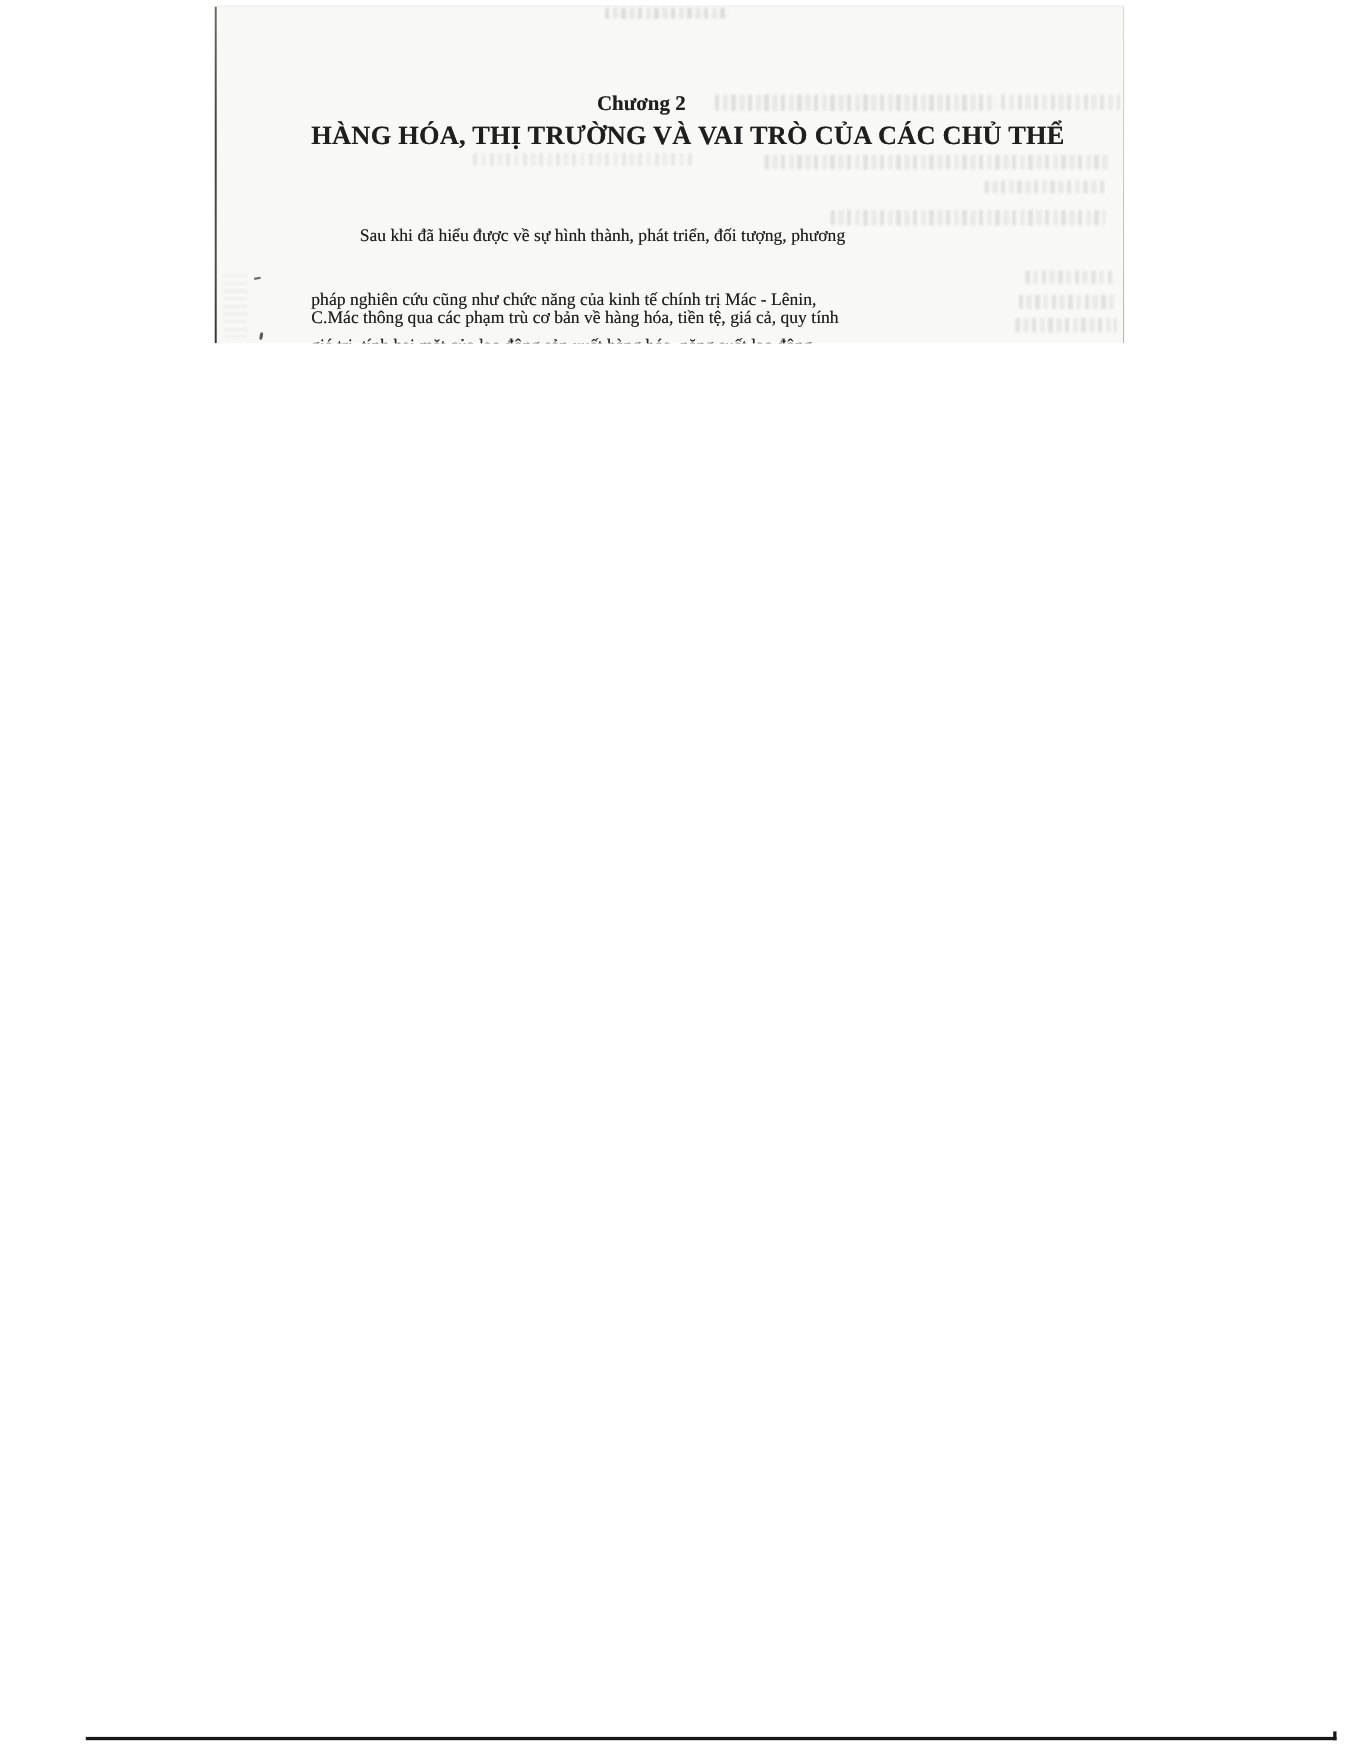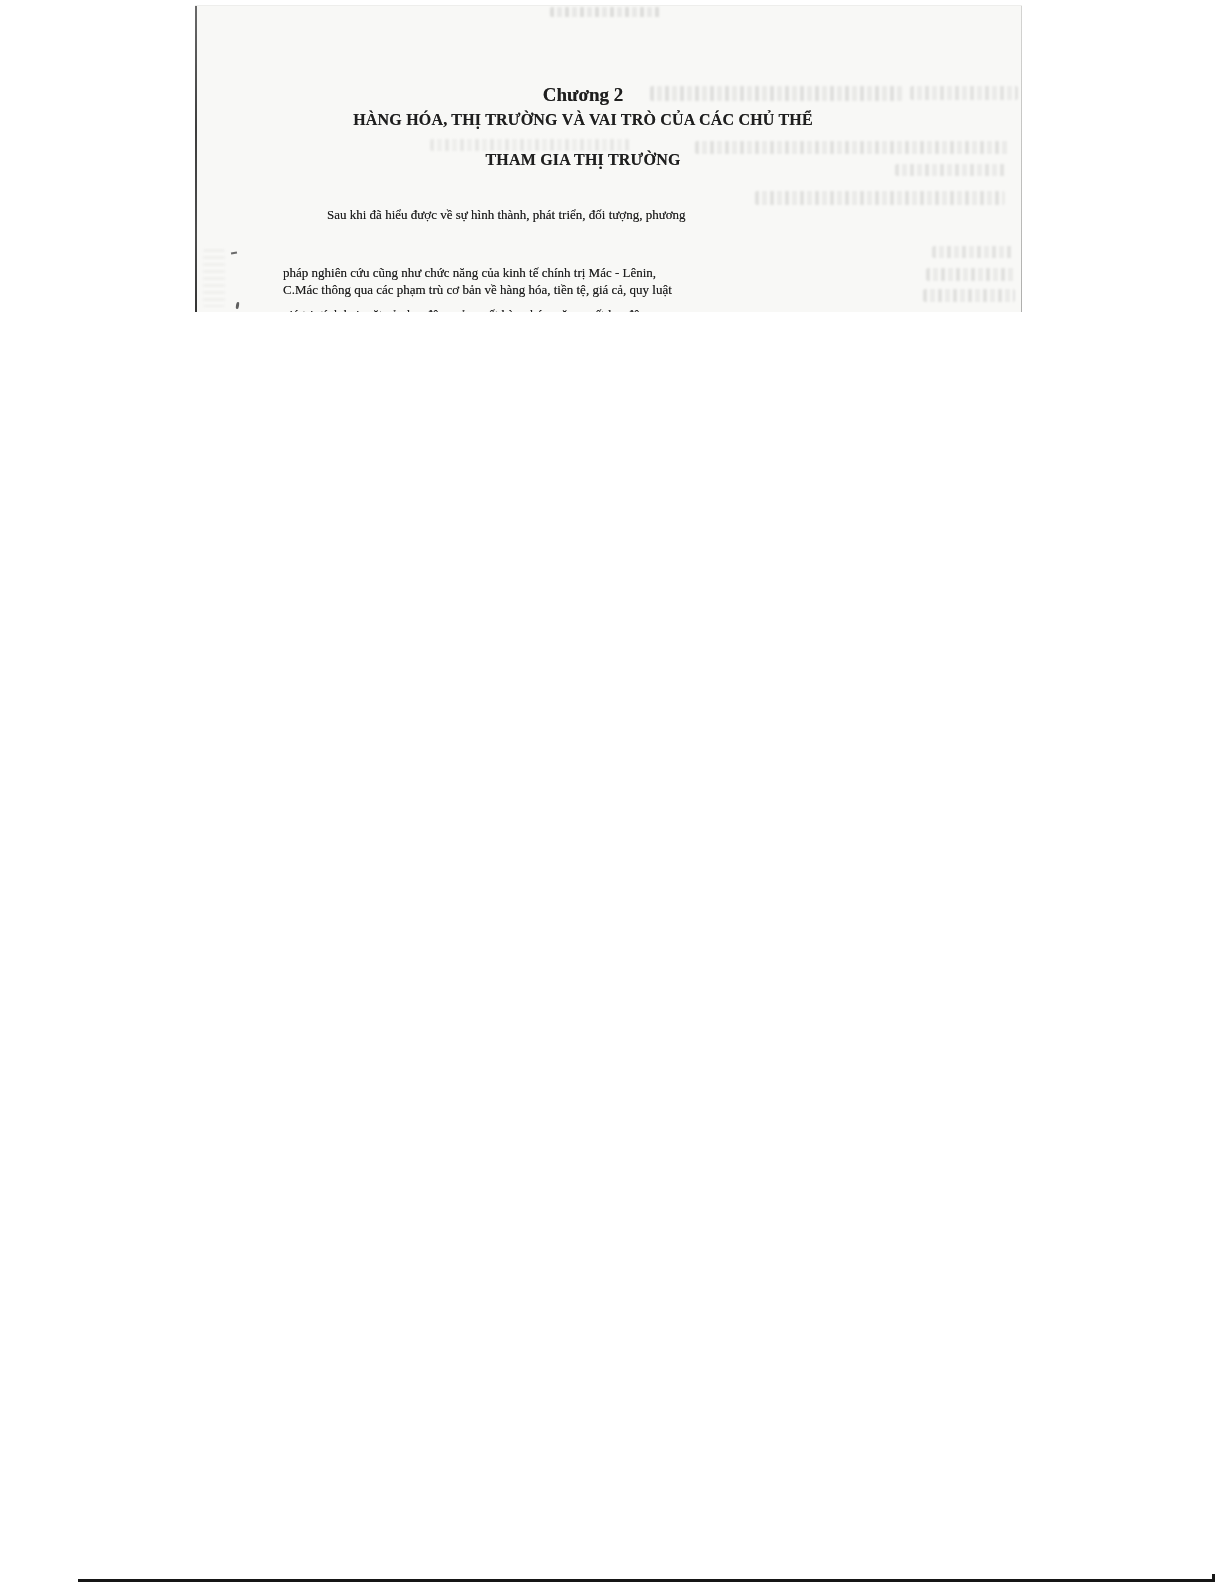--- a/index.html
+++ b/index.html
@@ -25,25 +25,25 @@
     background:linear-gradient(180deg,#6a6a6a 0%,#3d3d3d 40%,#4c4c4c 75%,#333 100%);}
   .edge-right{position:absolute;right:0;top:0;width:1px;height:100%;
     background:linear-gradient(180deg,#d4d4d2 0%,var(--scan-edge-light) 45%,#aeaeac 100%);}
 
   .scan-text{text-shadow:0 0 .6px rgba(30,30,30,.65);}
   .heading{
     position:absolute;left:88px;width:600px;text-align:center;white-space:nowrap;
     font-family:"Liberation Serif",serif;font-weight:700;color:var(--ink);
   }
   .chapter{font-size:19px;}
-  .title{font-size:16px;letter-spacing:.2px;}
+  .title{font-size:24px;letter-spacing:.2px;}
 
   .para-line{
     position:absolute;left:88px;width:600px;height:25px;
-    font-family:"Liberation Serif",serif;font-size:13px;line-height:25px;
+    font-family:"Liberation Serif",serif;font-size:16px;line-height:25px;
     color:var(--ink);white-space:nowrap;overflow:visible;
   }
   .para-line.first{left:132px;width:556px;}
 
   
   .smudge{
     position:absolute;border-radius:2px;filter:blur(1.1px);
     background:repeating-linear-gradient(90deg,
       rgba(148,148,146,.55) 0 4px, rgba(148,148,146,0) 4px 7px,
       rgba(148,148,146,.32) 7px 12px, rgba(148,148,146,0) 12px 15px);
@@ -78,24 +78,23 @@
     <div class="smudge" style="left:737px;top:240px;width:82px;height:12px;opacity:.4"></div>
     <div class="smudge" style="left:731px;top:262px;width:90px;height:13px;opacity:.42"></div>
     <div class="smudge" style="left:728px;top:283px;width:92px;height:13px;opacity:.42"></div>
     <div class="smudge v" style="left:8px;top:243px;width:22px;height:58px;opacity:.22"></div>
 
     <div class="speck dash" style="left:36px;top:246px;"></div>
     <div class="speck tick" style="left:41px;top:296px;"></div>
 
     <div class="heading chapter scan-text" style="top:78px">Chương 2</div>
     <div class="heading title scan-text" style="top:105px">HÀNG HÓA, THỊ TRƯỜNG VÀ VAI TRÒ CỦA CÁC CHỦ THỂ</div>
-    <div class="heading title scan-text" style="top:145px">THAM GIA THỊ TRƯỜNG</div>
 
     <div class="para-line first scan-text" style="top: 196px; word-spacing: 0px;">Sau khi đã hiểu được về sự hình thành, phát triển, đối tượng, phương</div>
     <div class="para-line scan-text" style="top: 221px; word-spacing: 0px; margin-top: 33px;">pháp nghiên cứu cũng như chức năng của kinh tế chính trị Mác - Lênin,</div>
-    <div class="para-line scan-text" style="top: 271px; word-spacing: 0px;">C.Mác thông qua các phạm trù cơ bản về hàng hóa, tiền tệ, giá cả, quy luật</div>
+    <div class="para-line scan-text" style="top: 271px; word-spacing: 0px;">C.Mác thông qua các phạm trù cơ bản về hàng hóa, tiền tệ, giá cả, quy tính</div>
     <div class="para-line scan-text" style="top: 296px; word-spacing: 0px;">giá trị, tính hai mặt của lao động sản xuất hàng hóa, năng suất lao động...</div>
   </div>
 
   <div class="bottom-rule"></div>
   <div class="bottom-rule-tick"></div>
 
 </div>
 
 </body></html>

